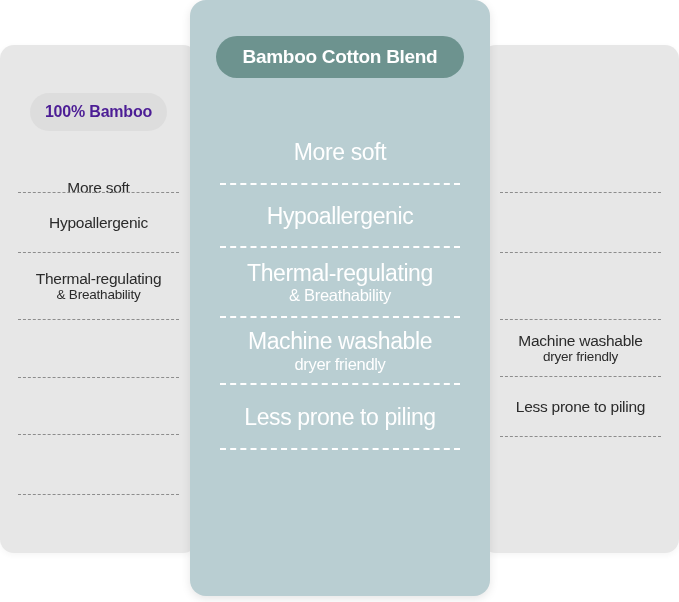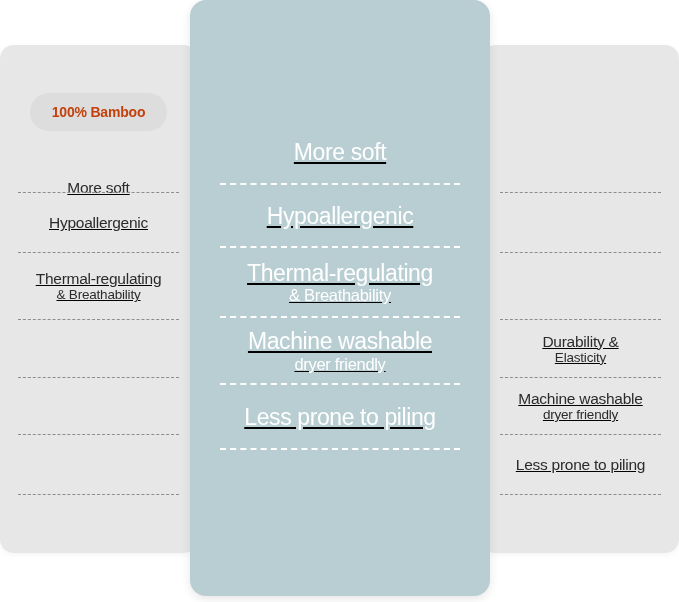--- a/index.html
+++ b/index.html
@@ -59,22 +59,22 @@
     border-radius: 999px;
     white-space: nowrap;
   }
 
   .pill-side {
     background: #dddddd;
     height: 38px;
     left: 30px;
     right: 30px;
     top: 48px;
-    color: #c2410c;
-    font-size: 14px;
+    color: #4c1d95;
+    font-size: 16px;
     font-weight: bold;
     letter-spacing: -0.2px;
     text-align: right;
   }
 
   .pill-center {
     background: #6d938f;
     height: 42px;
     left: 26px;
     right: 26px;
@@ -95,21 +95,20 @@
   .rows-center { top: 120px; bottom: 28px; padding: 0 22px; }
 
   .row {
     box-sizing: border-box;
     display: flex;
     flex-direction: column;
     align-items: center;
     justify-content: center;
     text-align: center;
     position: relative;
-    text-decoration: underline;
   }
 
   
   .row::after {
     content: "";
     position: absolute;
     left: 4px;
     right: 4px;
     bottom: 0;
     height: 0;
@@ -200,36 +199,33 @@
         
       </div>
       <div class="row" style="height: 60px;">
         
         
       </div>
       <div class="row" style="height: 67px;">
         
         
       </div>
-      <div class="row" style="height: 58px;">
-        <div class="row-main">Durability &amp;</div>
-        <div class="row-sub">Elasticity</div>
-      </div>
       <div class="row" style="height: 57px;">
         <div class="row-main">Machine washable</div>
         <div class="row-sub">dryer friendly</div>
       </div>
       <div class="row" style="height: 60px;">
         <div class="row-main">Less prone to piling</div>
 
       </div>
     </div>
   </div>
 
   <div class="panel panel-center">
+    <div class="pill pill-center">Bamboo Cotton Blend</div>
     <div class="rows rows-center">
       <div class="row" style="height: 65px;">
         <div class="row-main">More soft</div>
 
       </div>
       <div class="row" style="height: 63px;">
         <div class="row-main">Hypoallergenic</div>
 
       </div>
       <div class="row" style="height: 70px;">

